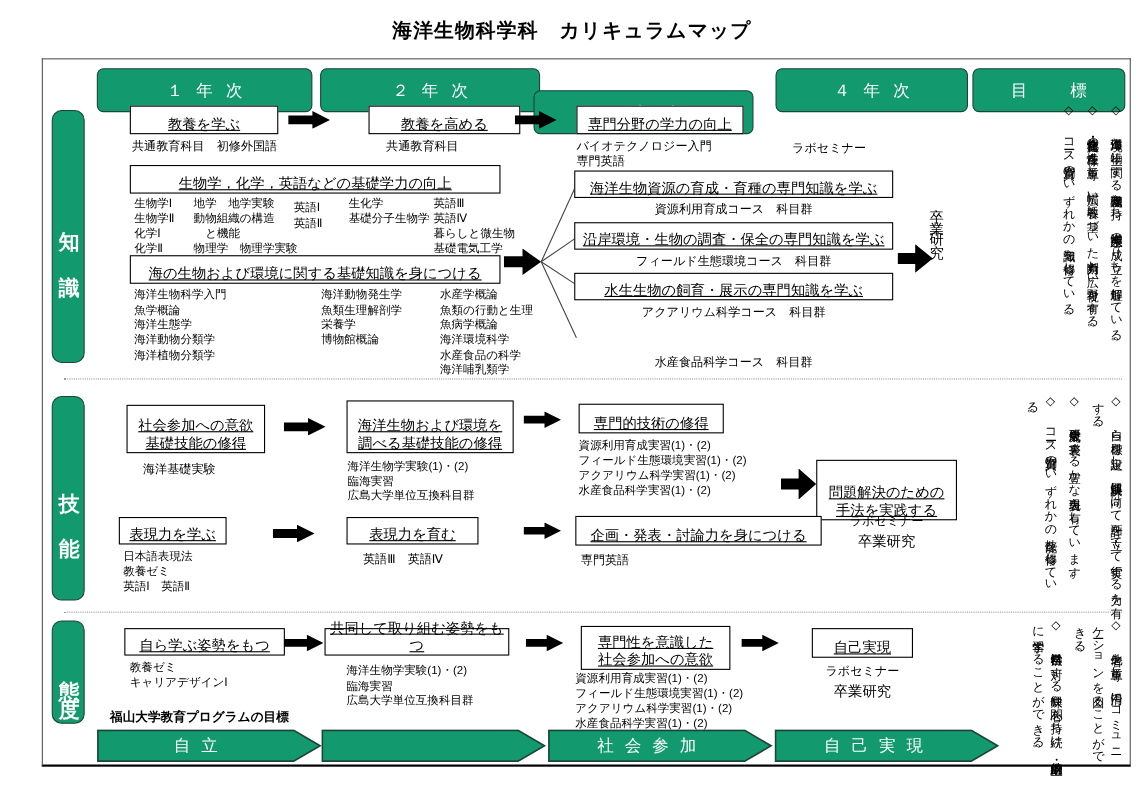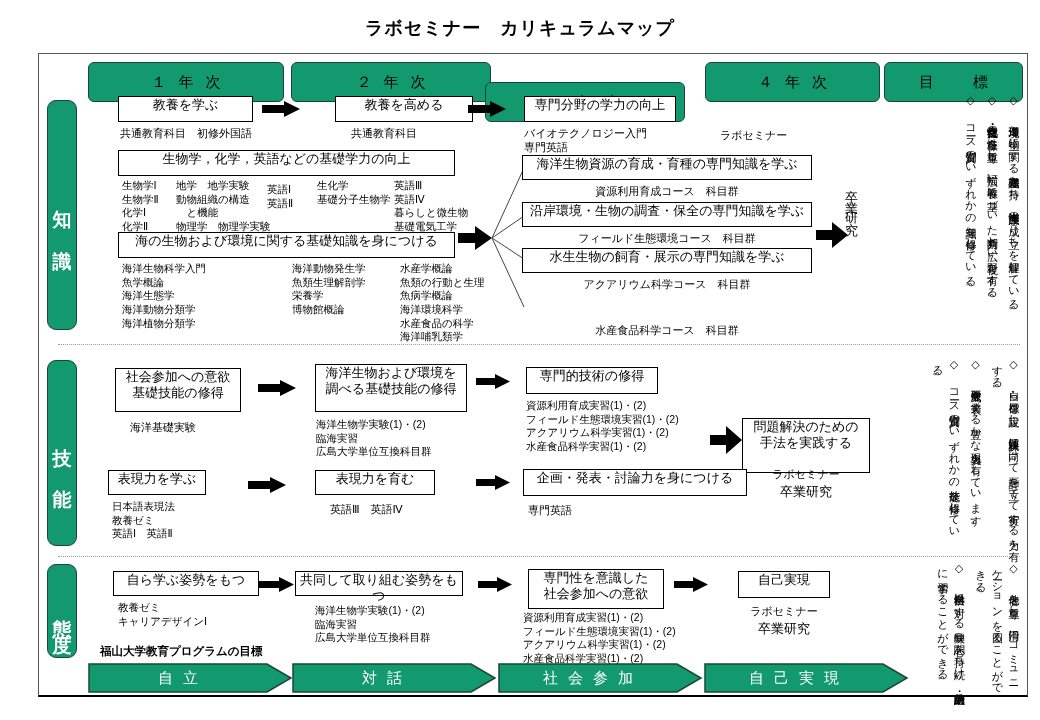--- a/index.html
+++ b/index.html
@@ -4,55 +4,55 @@
 <style>
   :root{ --g:#12996E; }
   html,body{margin:0;padding:0;background:#fff;}
   body{font-family:"Liberation Sans","DejaVu Sans",sans-serif;color:#000;}
   #stage{position:relative;width:1040px;height:720px;overflow:hidden;background:#fff;}
   .title{position:absolute;top:16px;left:0;width:1040px;text-align:center;
          font-size:18px;font-weight:bold;letter-spacing:1px;}
   .frame{position:absolute;left:38px;top:53px;width:990px;height:644px;
          border:1px solid #555;border-bottom:2px solid #000;box-sizing:border-box;}
   .hbar{position:absolute;top:62px;height:40px;background:var(--g);
-        border:1px solid #1d4536;border-radius:6px;color:#000000;
+        border:1px solid #1d4536;border-radius:6px;color:#ffffff;
         display:flex;align-items:center;justify-content:center;
         font-size:15px;letter-spacing:12px;text-indent:12px;box-sizing:border-box;}
   .tab{position:absolute;left:47px;width:30px;background:var(--g);
        border:1px solid #1d4536;border-radius:9px;color:#fff;
        display:flex;align-items:center;justify-content:center;box-sizing:border-box;}
   .tab span{writing-mode:vertical-rl;font-size:19px;font-weight:bold;}
   .tab-k span{letter-spacing:40px;margin-bottom:-40px;}
   .tab-s span{letter-spacing:40px;margin-bottom:-40px;}
   .tab-a span{letter-spacing:16px;margin-bottom:-16px;}
   .divider{position:absolute;left:58px;width:962px;border-top:1px dotted #9a9a9a;height:0;}
   .box{position:absolute;border:1px solid #000;background:#fff;box-sizing:border-box;
-       display:flex;align-items:flex-start;justify-content:center;text-align:center;
-       font-size:13px;line-height:1.25;}
+       display:flex;align-items:flex-end;justify-content:center;text-align:center;
+       font-size:13px;line-height:1.25;text-decoration:underline;}
   .pre{white-space:pre-line;}
   .lst{position:absolute;font-size:10.5px;line-height:1.3;white-space:pre-line;}
   .sub{position:absolute;font-size:11px;line-height:1.3;white-space:pre-line;}
   .ctr{text-align:center;}
   .arrow{position:absolute;}
   .vtext{position:absolute;writing-mode:vertical-rl;font-size:13px;letter-spacing:11px;}
   .goals{position:absolute;writing-mode:vertical-rl;font-size:11px;line-height:1.5;}
   .goal{margin-block-end:5px;}
   .step{position:absolute;top:663px;width:205px;height:30px;}
   .step svg{position:absolute;left:0;top:0;}
   .step span{position:absolute;left:0;top:0;width:180px;height:30px;color:#fff;
              display:flex;align-items:center;justify-content:center;
              font-size:15px;letter-spacing:10px;text-indent:10px;}
   .prog{position:absolute;left:100px;top:644px;font-size:11.5px;font-weight:bold;}
 </style>
 </head>
 <body>
 
 <div id="stage">
 
-  <div class="title">ラボセミナー　カリキュラムマップ</div>
+  <div class="title">海洋生物科学科　カリキュラムマップ</div>
   <div class="frame"></div>
 
   <div class="hbar" style="left:88px;width:196px;">１年次</div>
   <div class="hbar" style="left:291px;width:200px;">２年次</div>
   <div class="hbar" style="left:485px;width:200px;margin-top:20px;">３年次</div>
   <div class="hbar" style="left:705px;width:175px;">４年次</div>
   <div class="hbar" style="left:884px;width:139px;">目　標</div>
 
   <div class="tab tab-k" style="top:100px;height:230px;">
       <span>知識</span>
@@ -268,21 +268,20 @@
   <div class="step" style="left:88px;">
     <svg width="205" height="30">
         <polygon points="1,1 179,1 203,15 179,29 1,29" fill="#12996E" stroke="#1d4536" stroke-width="1.5"></polygon>
       </svg>
     <span>自立</span>
   </div>
   <div class="step" style="left:292px;">
     <svg width="205" height="30">
         <polygon points="1,1 179,1 203,15 179,29 1,29" fill="#12996E" stroke="#1d4536" stroke-width="1.5"></polygon>
       </svg>
-    <span>対話</span>
   </div>
   <div class="step" style="left:498px;">
     <svg width="205" height="30">
         <polygon points="1,1 179,1 203,15 179,29 1,29" fill="#12996E" stroke="#1d4536" stroke-width="1.5"></polygon>
       </svg>
     <span>社会参加</span>
   </div>
   <div class="step" style="left:704px;">
     <svg width="205" height="30">
         <polygon points="1,1 179,1 203,15 179,29 1,29" fill="#12996E" stroke="#1d4536" stroke-width="1.5"></polygon>

